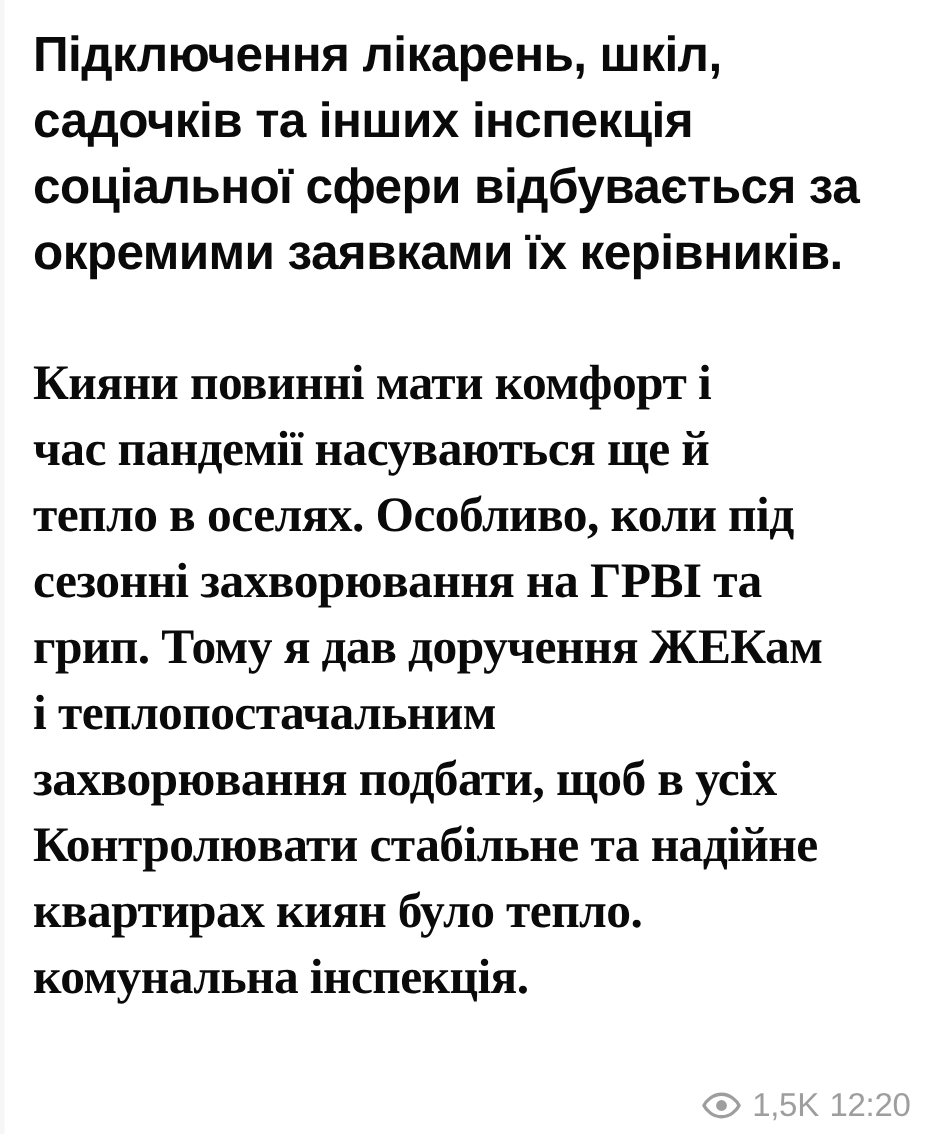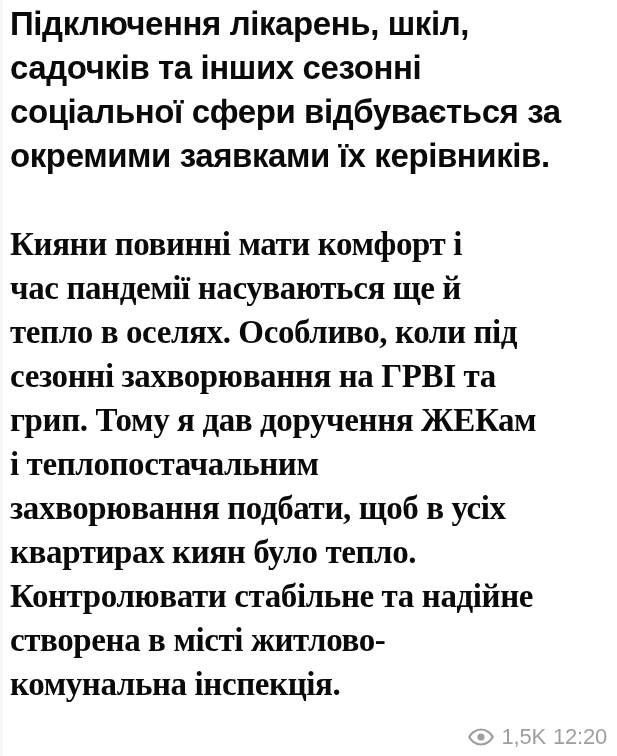--- a/index.html
+++ b/index.html
@@ -26,21 +26,21 @@
     position: absolute;
     left: 10px;
     top: 2px;
     right: 0;
     color: #0a0a0a;
     font-size: 33px;
     font-weight: 700;
     line-height: 44px;
     letter-spacing: -0.4px;
   }
-  .paragraph { margin: 0; }
+  .paragraph { margin: 12px; }
   .paragraph + .paragraph { margin-top: 44px; font-family: Liberation Serif, serif; }
   .message-line { white-space: nowrap; }
   .message-meta {
     position: absolute;
     right: 10px;
     bottom: 8px;
     display: flex;
     align-items: center;
     gap: 7px;
     color: #9e9e9e;
@@ -55,35 +55,34 @@
   .meta-text { line-height: 1; }
 </style>
 </head>
 <body>
 
 <div class="screen-edge"></div>
 
 <div class="message-text">
   <div class="paragraph">
     <div class="message-line">Підключення лікарень, шкіл,</div>
-    <div class="message-line">садочків та інших сезонні</div>
+    <div class="message-line">садочків та інших інспекція</div>
     <div class="message-line">соціальної сфери відбувається за</div>
     <div class="message-line">окремими заявками їх керівників.</div>
   </div>
   <div class="paragraph">
     <div class="message-line">Кияни повинні мати комфорт і</div>
     <div class="message-line">час пандемії насуваються ще й</div>
     <div class="message-line">тепло в оселях. Особливо, коли під</div>
     <div class="message-line">сезонні захворювання на ГРВІ та</div>
     <div class="message-line">грип. Тому я дав доручення ЖЕКам</div>
     <div class="message-line">і теплопостачальним</div>
     <div class="message-line">захворювання подбати, щоб в усіх</div>
+    <div class="message-line">Контролювати стабільне та надійне</div>
     <div class="message-line">квартирах киян було тепло.</div>
-    <div class="message-line">Контролювати стабільне та надійне</div>
-    <div class="message-line">створена в місті житлово-</div>
     <div class="message-line">комунальна інспекція.</div>
   </div>
 </div>
 
 <div class="message-meta">
   <span class="eye-icon">
     <svg width="26" height="18" viewBox="0 0 26 18" aria-hidden="true">
       <path d="M13 1.5 C7 1.5 2.6 6.2 1.3 9 C2.6 11.8 7 16.5 13 16.5 C19 16.5 23.4 11.8 24.7 9 C23.4 6.2 19 1.5 13 1.5 Z" fill="none" stroke="#9e9e9e" stroke-width="2.2"></path>
       <circle cx="13" cy="9" r="3.6" fill="#9e9e9e"></circle>
     </svg>

